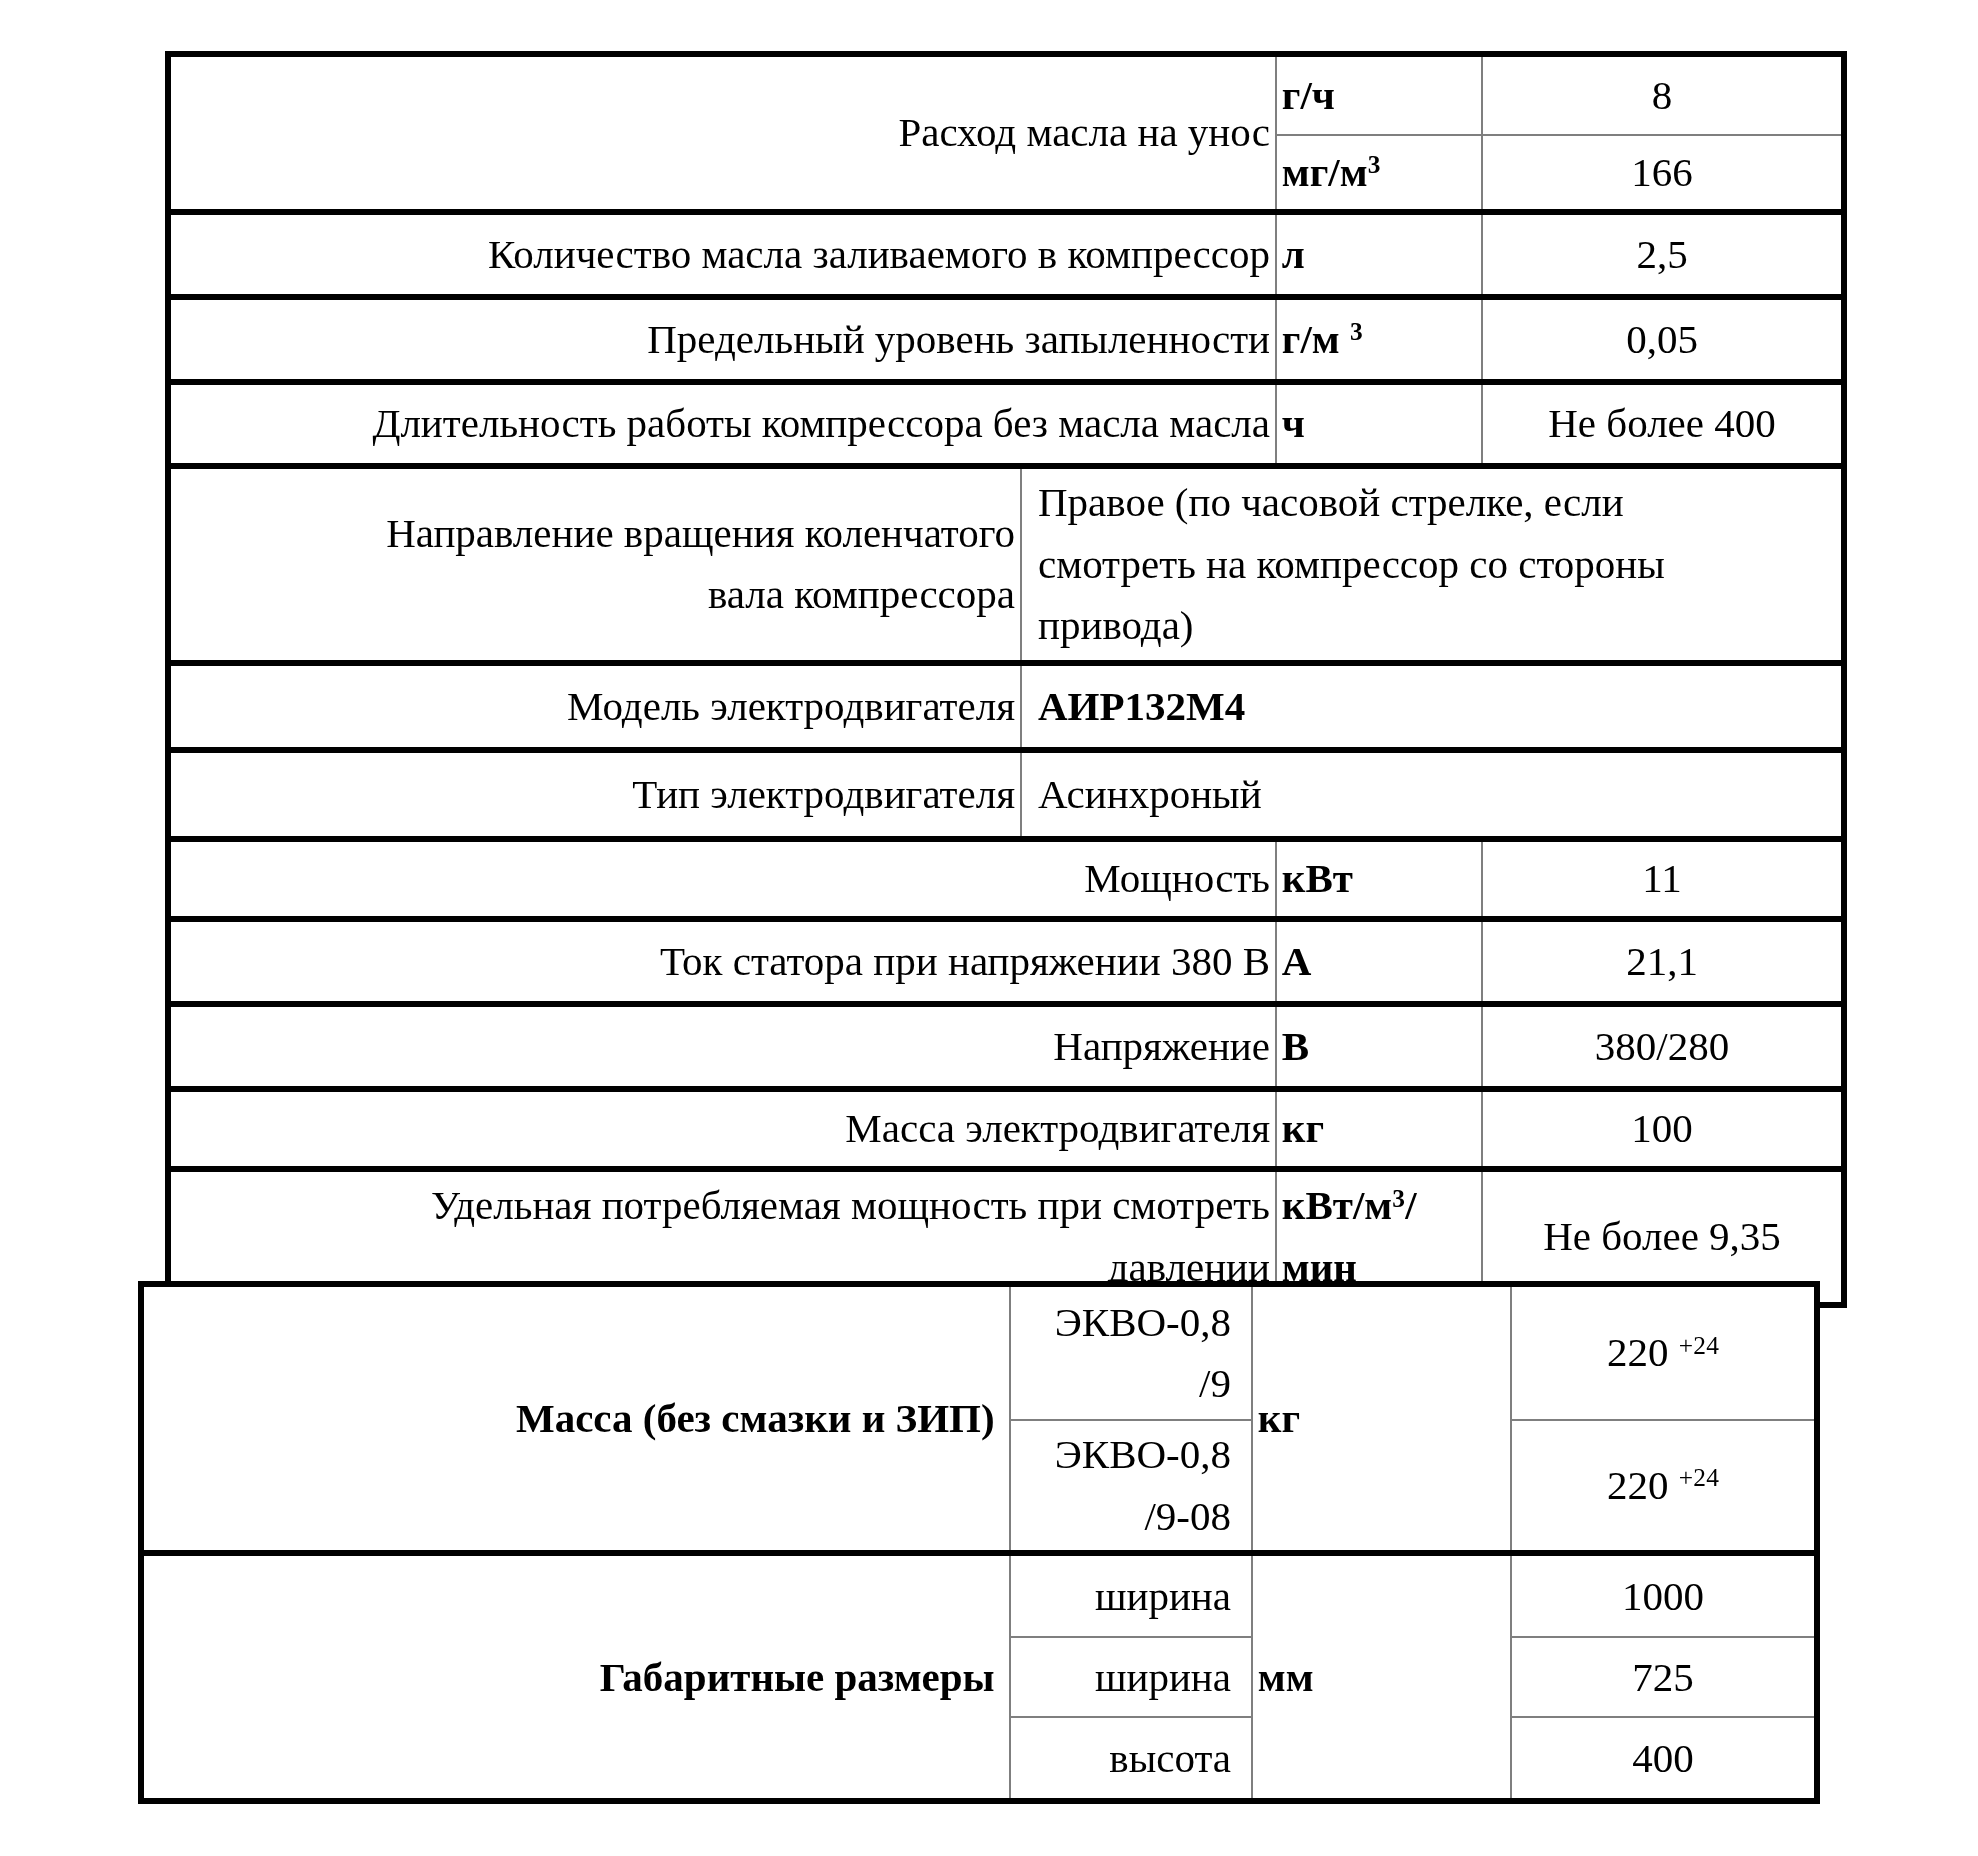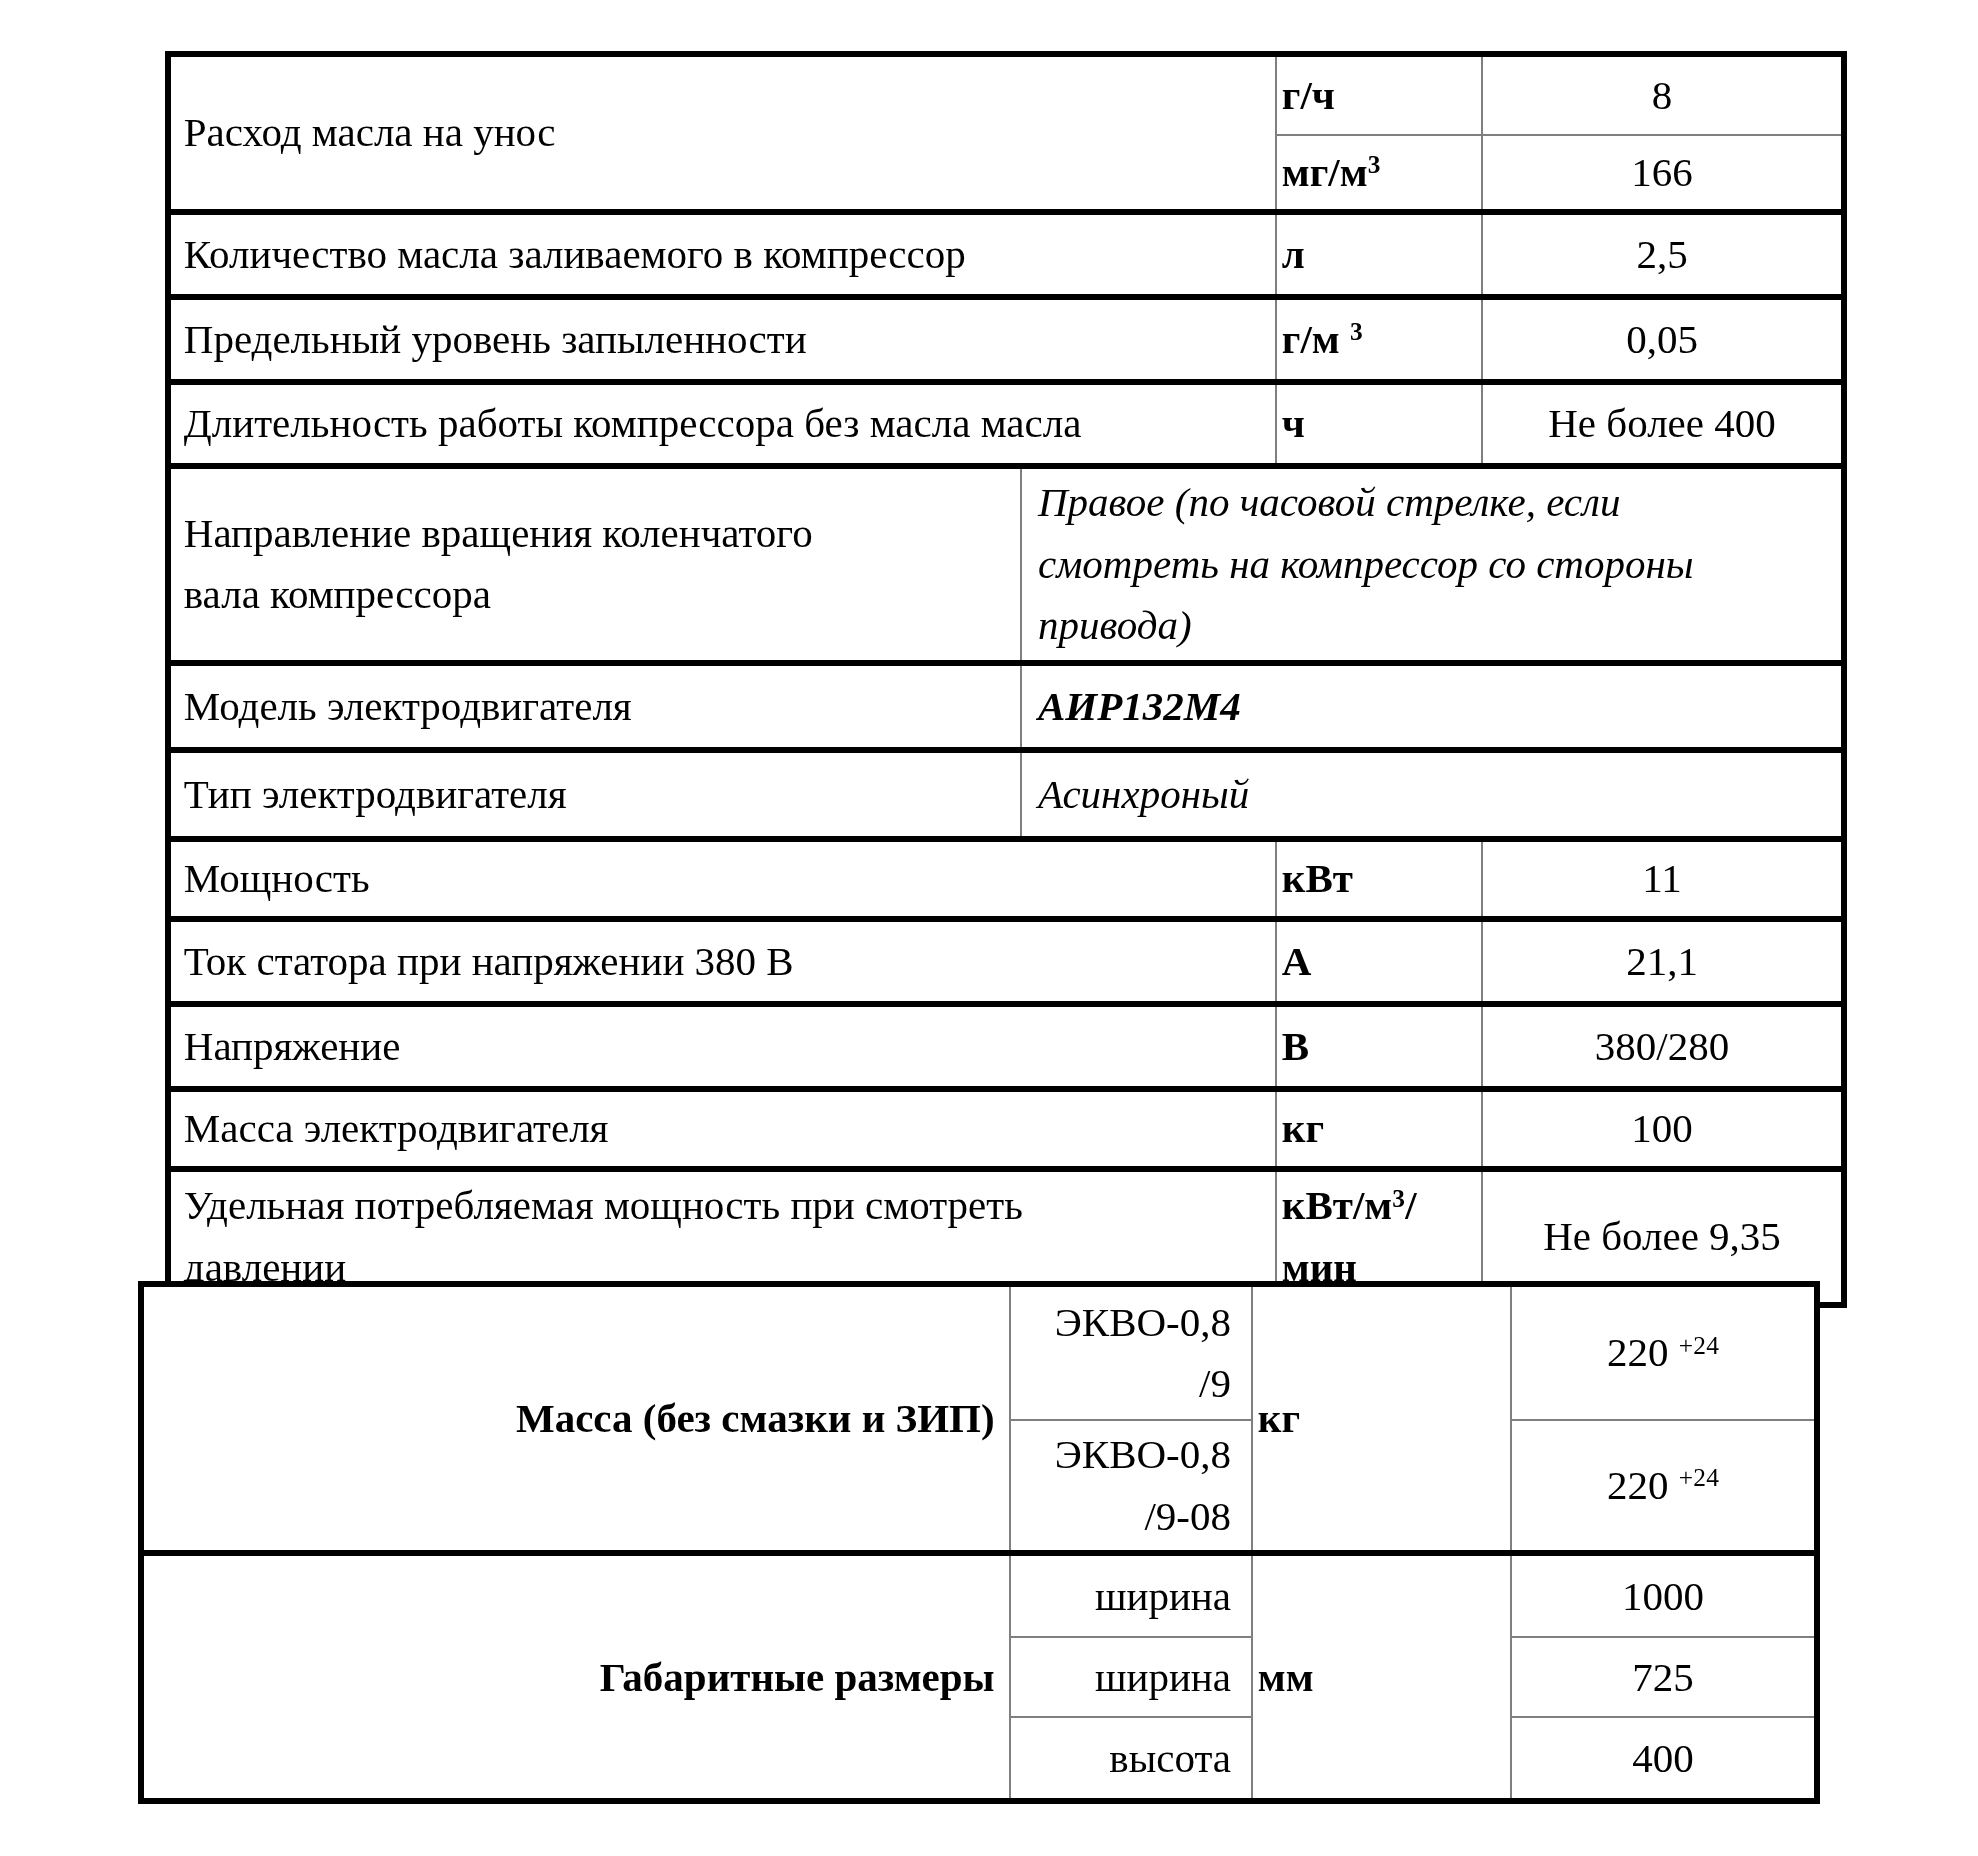--- a/index.html
+++ b/index.html
@@ -27,28 +27,28 @@
 
   td {
     font-size: 41px;
     line-height: 1.5;
     vertical-align: middle;
     padding: 3.2px 12.8px;
     overflow: hidden;
     word-wrap: break-word;
   }
   
-  td.lbl   { padding-right: 31px; }
+  td.lbl   { text-align: right; padding-right: 5px; }
   td.lbl-b { text-align: right; padding-right: 14.4px; font-weight: bold; }
   
   td.unit  { text-align: left; font-weight: bold; border-left: 2.4px solid #7f7f7f; padding-left: 4.8px; padding-right: 4.8px; }
   
   td.val   { text-align: center; border-left: 2.4px solid #7f7f7f; }
   
-  td.valw  { text-align: left; padding-left: 16px; border-left: 2.4px solid #7f7f7f; font-style: italic; }
+  td.valw  { text-align: left; padding-left: 16px; border-left: 2.4px solid #7f7f7f; }
   td.valw.bold { font-weight: bold; }
   
   td.variant { text-align: right; padding-right: 20px; border-left: 2.4px solid #7f7f7f; }
 
   
   tr.sep > td { border-top: 6.4px solid #000000; }
   
   tr.thin > td { border-top: 2.4px solid #7f7f7f; }
 
   .sup {

